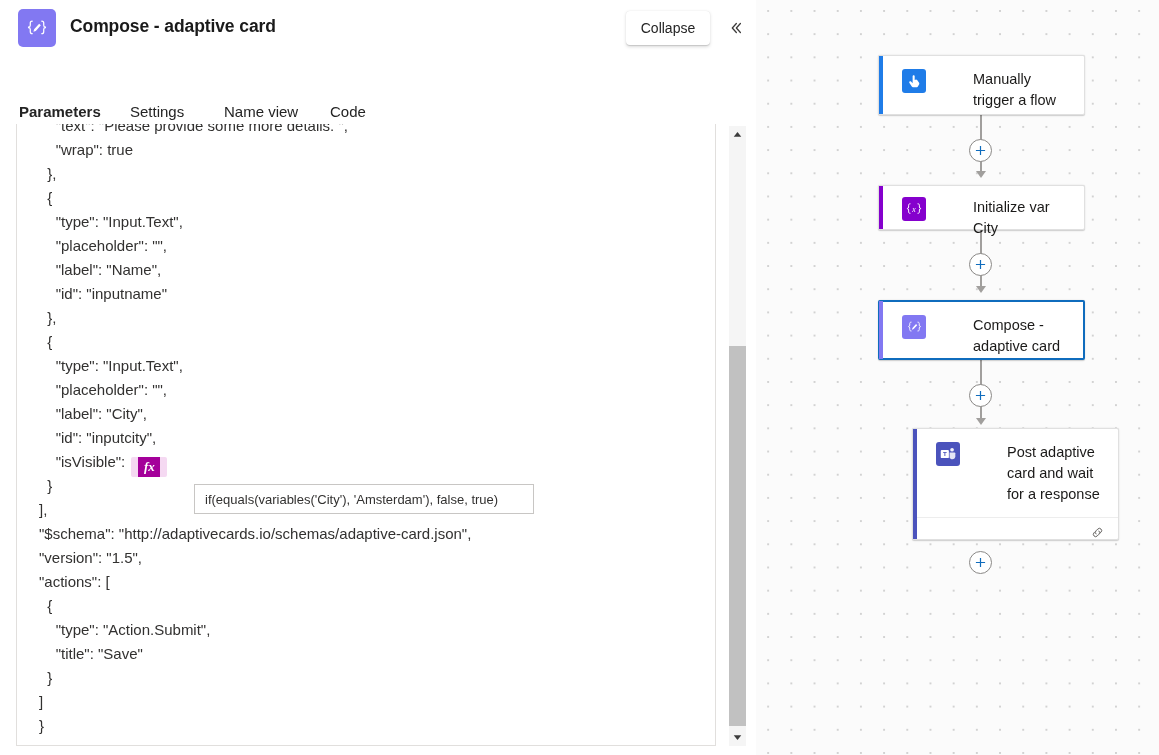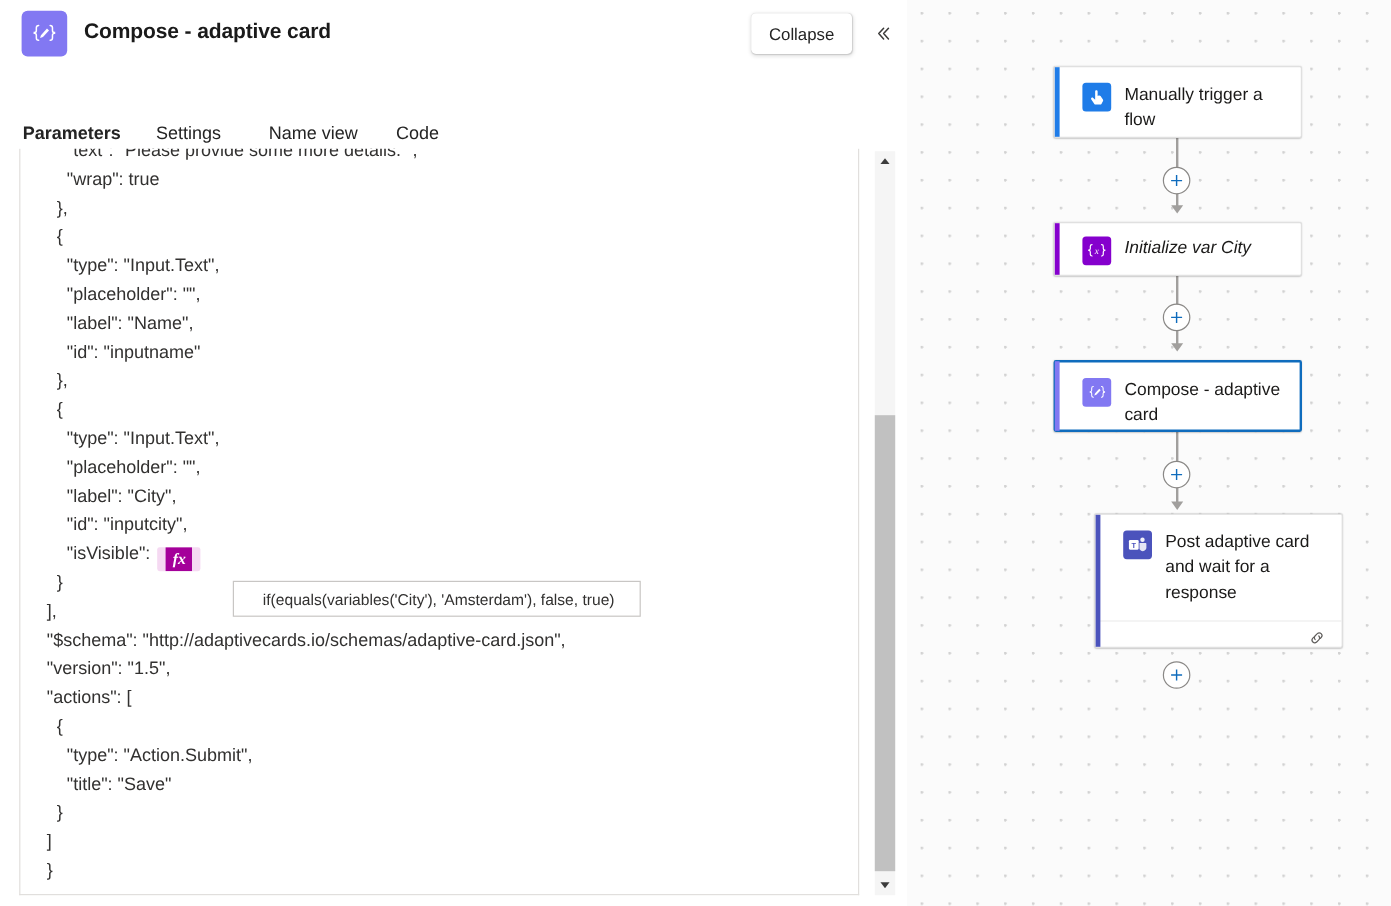--- a/index.html
+++ b/index.html
@@ -176,21 +176,21 @@
   
   #fx-tooltip {
     position: absolute;
     left: 194px; top: 484px;
     width: 340px;
     height: 30px;
     background: #ffffff;
     border: 1px solid #c8c6c4;
     display: flex;
     align-items: center;
-    padding-left: 24px;
+    padding-left: 10px;
     font-size: 13px;
     color: #323130;
     white-space: nowrap;
     z-index: 9;
   }
 
   
   #code-scroll {
     position: absolute;
     left: 729px; top: 126px;
@@ -232,20 +232,21 @@
     left: 0; top: 0; bottom: 0;
     width: 4px;
   }
   .flow-node.selected {
     border: 2px solid #0f6cbd;
   }
   .node-row {
     display: flex;
     align-items: flex-start;
     padding: 12px 10px 12px 23px;
+    gap: 36px;
   }
   .node-icon {
     flex: 0 0 auto;
     width: 24px; height: 24px;
     border-radius: 3px;
     display: flex; align-items: center; justify-content: center;
     margin-right: 11px;
     margin-top: 1px;
   }
   .node-title {
@@ -320,21 +321,21 @@
   <div class="flow-node" style="left:878px; top:185px; width:207px; height:45px;">
     <div class="accent" style="background:#8500cd;"></div>
     <div class="node-row" style="padding-top:10px; padding-bottom:10px;">
       <div class="node-icon" style="background:#8500cd;">
         <svg width="18" height="14" viewBox="0 0 20 14" fill="none">
           <path d="M5.6 1.2c-1.3 0-1.6.7-1.6 1.6v2c0 1-.5 1.5-1.4 1.5v.4c.9 0 1.4.5 1.4 1.5v2c0 .9.3 1.6 1.6 1.6" stroke="#ffffff" stroke-width="1.1" stroke-linecap="round"></path>
           <path d="M14.4 1.2c1.3 0 1.6.7 1.6 1.6v2c0 1 .5 1.5 1.4 1.5v.4c-.9 0-1.4.5-1.4 1.5v2c0 .9-.3 1.6-1.6 1.6" stroke="#ffffff" stroke-width="1.1" stroke-linecap="round"></path>
           <text x="10" y="10" font-family="Liberation Serif, serif" font-style="italic" font-size="8.5" fill="#ffffff" text-anchor="middle">x</text>
         </svg>
       </div>
-      <div class="node-title" style="width:150px;font-style:italic;">Initialize var City</div>
+      <div class="node-title" style="width:150px;">Initialize var City</div>
     </div>
   </div>
 
   <div class="connector" style="left:980px; top:230px; height:60px;"></div>
   <div class="plus-btn" style="left:969px; top:253px;">
     <svg width="11" height="11" viewBox="0 0 12 12">
         <path d="M6 1v10M1 6h10" stroke="#0f6cbd" stroke-width="1.3" fill="none"></path>
       </svg>
   </div>
   <div class="arrowhead" style="left:976px; top:286px;"></div>

